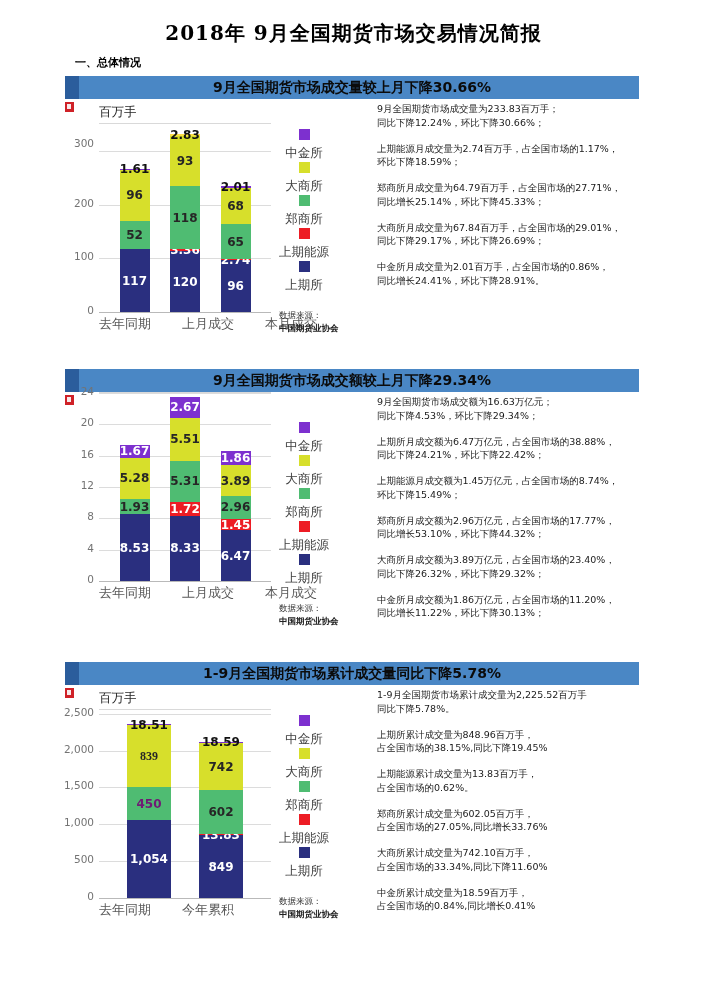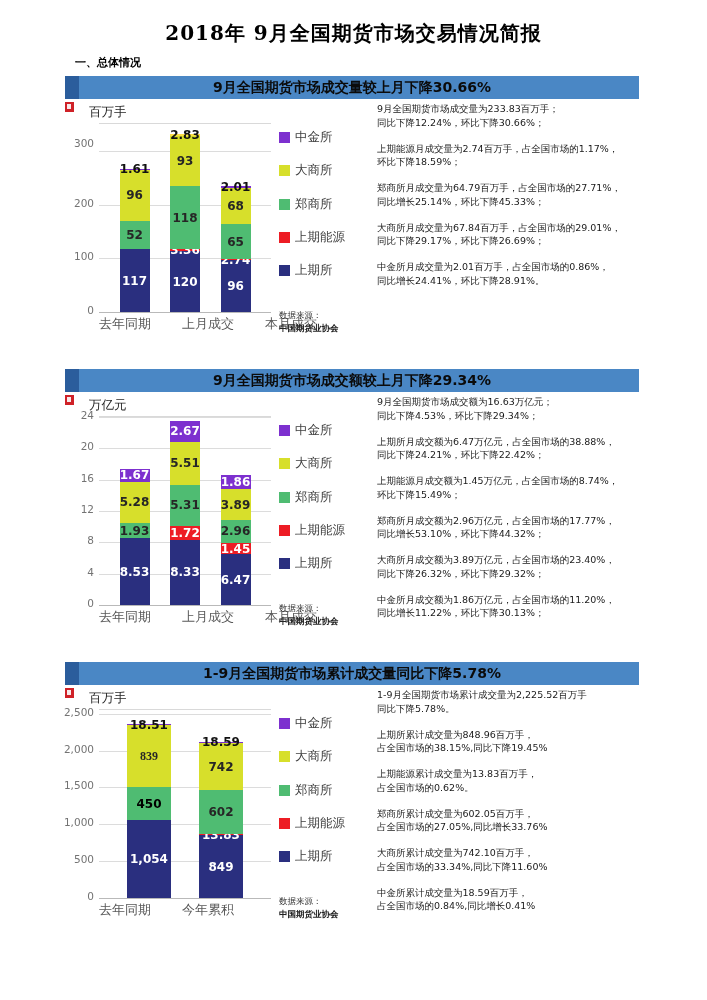--- a/index.html
+++ b/index.html
@@ -17,39 +17,39 @@
   .banner {
     position:relative; width:574px; height:23px; background:var(--banner); 
     display:flex; align-items:center; justify-content:center;
   }
   .banner .cap { position:absolute; left:0; top:0; width:14px; height:23px; background:var(--banner-accent); }
   .banner .banner-text { font-size:14px; font-weight:700; color:#0b0b0b; }
   .chart-row { position:relative; display:flex; height:245px; margin-bottom:25px; }
   .chart-widget { position:relative; width:312px; flex:0 0 312px; }
   .marker-icon { position:absolute; left:0; top:3px; width:9px; height:10px; background:#cf2127; }
   .marker-icon::after { content:""; position:absolute; left:2px; top:2px; width:4px; height:5px; background:#f7e9e9; }
-  .unit-label { margin:5px 0 2px 24px; font-size:12.5px; color:#262626; }
+  .unit-label { margin:5px 0 2px 34px; font-size:12.5px; color:#262626; }
   .plot-frame { display:flex; margin-top:0; }
   .yaxis { position:relative; width:34px; height:188px; flex:0 0 34px; }
   .y-tick { position:absolute; right:5px; font-size:10.5px; color:#737373; white-space:nowrap; }
   .plot { position:relative; width:172px; height:188px; border-top:1px solid #d9d9d9; }
   .gridline { position:absolute; left:0; width:172px; height:1px; background:#dcdcdc; }
   .gridline.zero { background:#b9b9b9; }
   .bars { position:absolute; left:0; top:0; width:172px; height:188px; display:flex; justify-content:space-evenly; align-items:flex-end; }
   .bar { display:flex; flex-direction:column-reverse; width:30px; }
   [data-chart="2"] .bar { width:44px; }
   .seg { position:relative; width:100%; }
   .seg-label {
     position:absolute; left:50%; top:50%; transform:translate(-50%,-50%);
     font-size:12px; font-weight:700; white-space:nowrap; line-height:1;
   }
   .cat-row { display:flex; justify-content:flex-start; width:172px; margin-left:34px; margin-top:4px;gap:31px; }
   .cat { font-size:13px; color:#595959; white-space:nowrap; }
   .legend { position:absolute; left:214px; top:30px; height:150px; display:flex; flex-direction:column; justify-content:space-between; }
-  .legend-item { display:flex; align-items:center; gap:5px; }
+  .legend-item { display:flex; align-items:center; gap:5px;flex-direction:column; }
   .legend-swatch { width:11px; height:11px; flex:0 0 11px; }
   .legend-label { font-size:12.5px; color:#404040; white-space:nowrap; }
   .source-note { position:absolute; left:214px; top:210px; font-size:8.5px; color:#333; line-height:1.5; }
   .source-note .l2 { font-weight:700; color:#222; }
   .text-col { width:330px; padding-top:3px; }
   .para { font-size:9.5px; color:#1a1a1a; line-height:1.45; margin-bottom:12px; white-space:pre-line; }
 </style>
 </head>
 <body style="--banner: #4a87c5; --banner-accent: #2b5d9c;">
 
@@ -177,21 +177,20 @@
 </div>
 
 <div class="block">
   <div class="banner">
     <span class="cap"></span>
     <span class="banner-text">9月全国期货市场成交额较上月下降29.34%</span>
   </div>
   <div class="chart-row">
     <div class="chart-widget" data-chart="1">
       <div class="marker-icon"></div>
-      <div class="unit-label">万亿元</div>
       <div class="plot-frame">
         <div class="yaxis">
             <div class="y-tick" style="top: 181px;">0</div>
             <div class="y-tick" style="top: 149.667px;">4</div>
             <div class="y-tick" style="top: 118.333px;">8</div>
             <div class="y-tick" style="top: 87px;">12</div>
             <div class="y-tick" style="top: 55.6667px;">16</div>
             <div class="y-tick" style="top: 24.3333px;">20</div>
             <div class="y-tick" style="top: -7px;">24</div>
           </div>
@@ -328,21 +327,21 @@
             <div class="gridline" style="top: 114.275px;"></div>
             <div class="gridline" style="top: 77.4118px;"></div>
             <div class="gridline" style="top: 40.549px;"></div>
             <div class="gridline" style="top: 3.68627px;"></div>
             <div class="bars">
               <div class="bar">
                 <div class="seg" style="height: 77.7067px; background: rgb(42, 47, 127);">
                   <span class="seg-label" style="color: rgb(255, 255, 255);">1,054</span>
                 </div>
                 <div class="seg" style="height: 33.1765px; background: rgb(79, 188, 114);">
-                  <span class="seg-label" style="color: #000000;">450</span>
+                  <span class="seg-label" style="color: #701a75;">450</span>
                 </div>
                 <div class="seg" style="height: 61.8557px; background: rgb(215, 223, 43);">
                   <span class="seg-label" style="color: rgb(38, 38, 38); font-family: Liberation Serif, serif;">839</span>
                 </div>
                 <div class="seg" style="height: 1.36466px; background: rgb(125, 48, 207);">
                   <span class="seg-label" style="color: rgb(17, 17, 17);">18.51</span>
                 </div>
               </div>
               <div class="bar">
                 <div class="seg" style="height: 62.5929px; background: rgb(42, 47, 127);">

